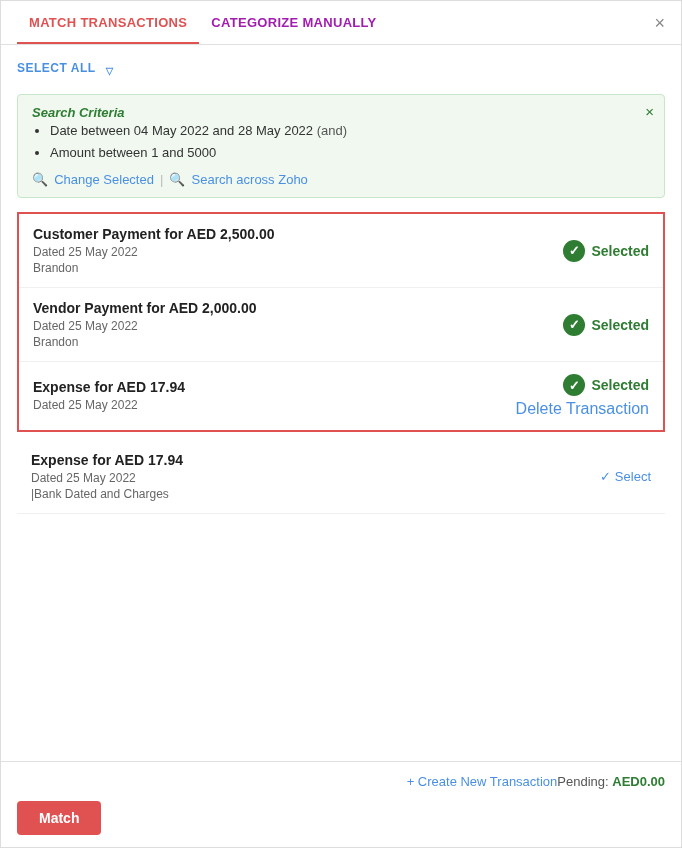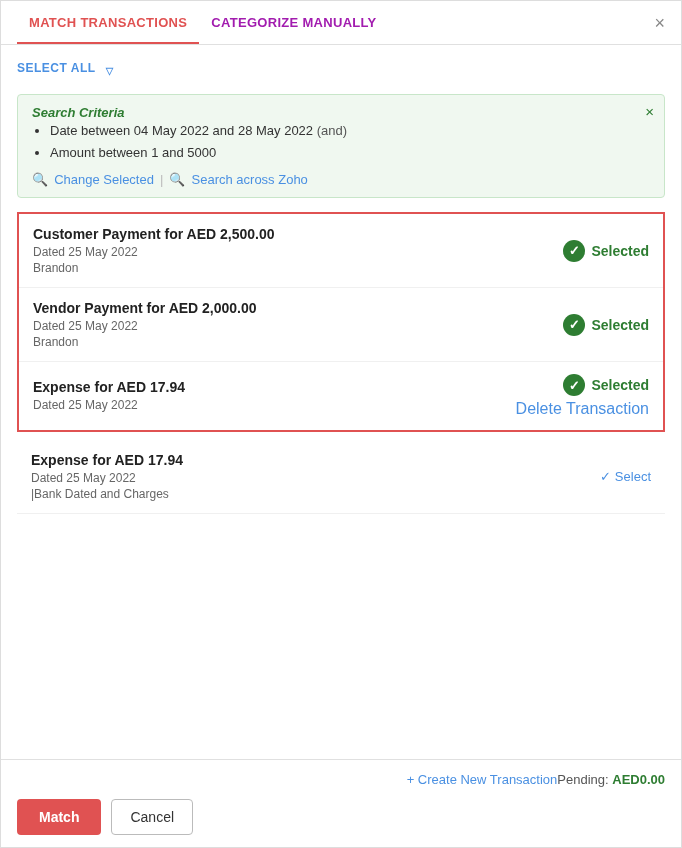--- a/index.html
+++ b/index.html
@@ -390,15 +390,14 @@
 <div class="footer">
   <div class="footer-top">
     <button class="create-new-link">+ Create New Transaction</button>
     <span class="pending-text">
       <span>Pending:</span>
       <span class="pending-amount">AED0.00</span>
     </span>
   </div>
   <div class="footer-buttons">
     <button class="btn-match">Match</button>
-    <button class="btn-cancel">Cancel</button>
   </div>
 </div>
 
 </body></html>

